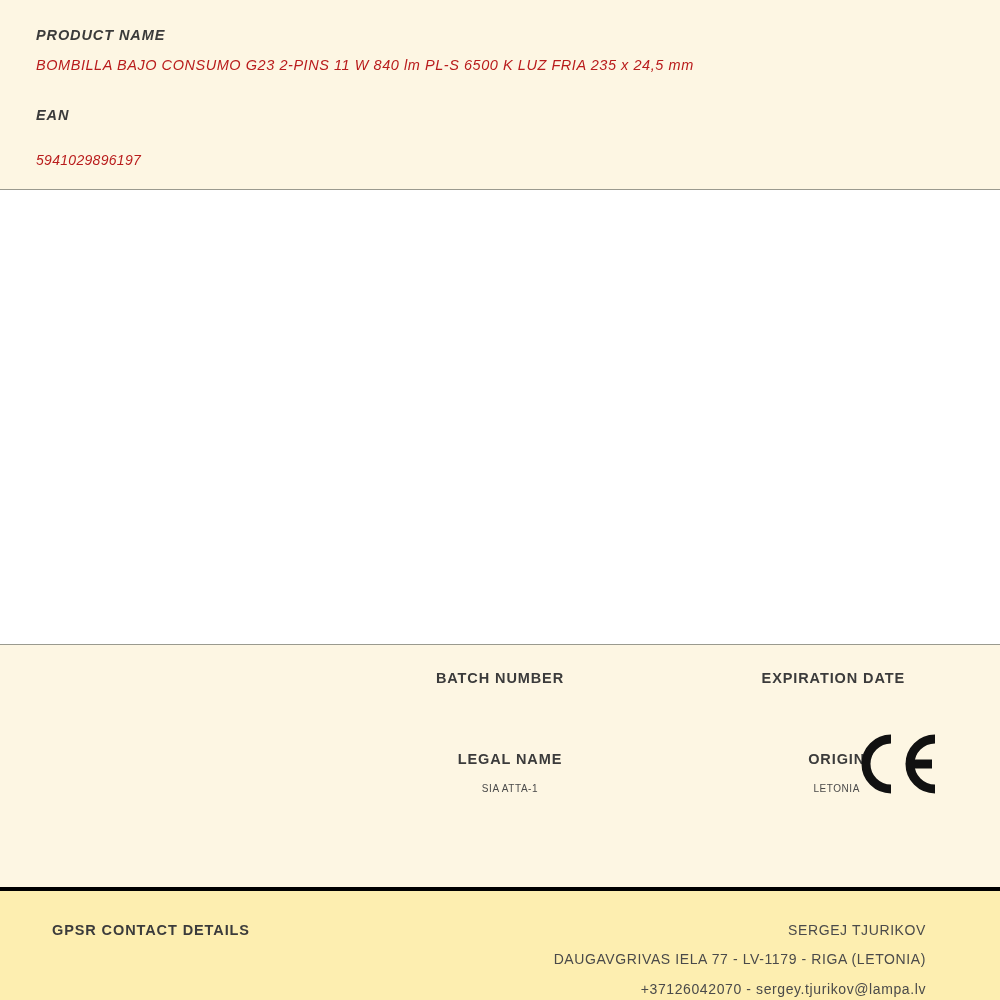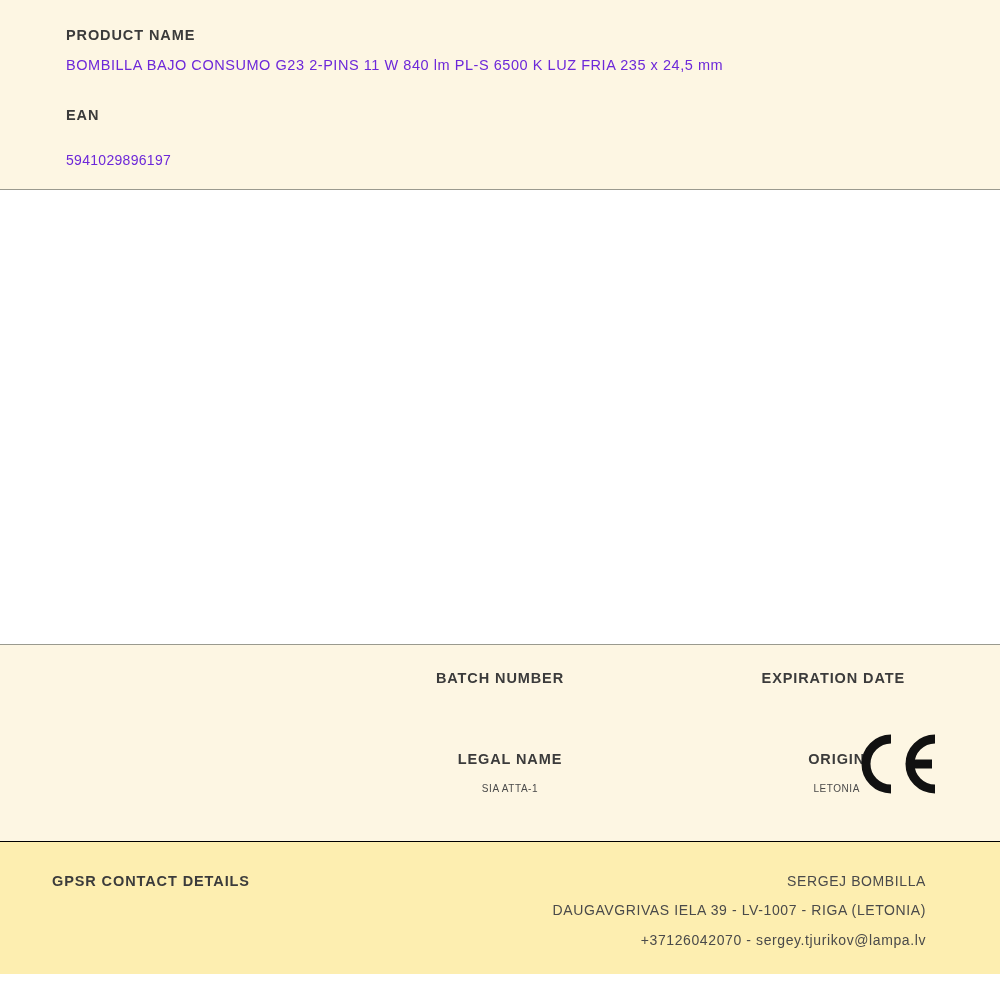--- a/index.html
+++ b/index.html
@@ -18,36 +18,37 @@
     position: relative;
     width: 1000px;
     height: 1000px;
     box-sizing: border-box;
   }
 
   
   .top-block {
     background: #fdf6e3;
     border-bottom: 1px solid #9a9a8f;
-    padding: 28px 50px 26px 66px;
+    padding: 28px 50px 26px 36px;
     box-sizing: border-box;
     height: 190px;
+    font-style: italic;
   }
   .field-label {
     font-size: 14.5px;
     font-weight: bold;
     letter-spacing: 0.9px;
     color: #3b3b3b;
     margin: 0 0 13px 0;
     line-height: 1.1;
   }
   .field-value {
     font-size: 14.5px;
     letter-spacing: 0.55px;
-    color: #6d28d9;
+    color: #b91c1c;
     margin: 0;
     line-height: 1.2;
   }
   .field-value.small {
     font-size: 14px;
     letter-spacing: 0.3px;
     margin-top: 28px;
   }
   .gap-block {
     height: 34px;
@@ -57,23 +58,23 @@
   .middle-block {
     height: 455px;
     background: #ffffff;
     border-bottom: 1px solid #9a9a8f;
     box-sizing: border-box;
   }
 
   
   .details-block {
     position: relative;
-    height: 197px;
+    height: 246px;
     background: #fdf6e3;
-    border-bottom: 1px solid #000000;
+    border-bottom: 4px solid #000000;
     box-sizing: border-box;
   }
   .details-grid {
     display: grid;
     grid-template-columns: 1fr 1fr 1fr;
     text-align: center;
     padding-top: 26px;
   }
   .cell-label {
     font-size: 14.5px;
@@ -177,19 +178,19 @@
         <path d="M34 6 A25 25 0 1 0 34 56" fill="none" stroke="#111111" stroke-width="9"></path>
         <path d="M78 6 A25 25 0 1 0 78 56" fill="none" stroke="#111111" stroke-width="9"></path>
         <rect x="53" y="26.5" width="22" height="9" fill="#111111"></rect>
       </svg>
     </div>
   </div>
 
   <div class="footer-block">
     <div class="gpsr-title">GPSR CONTACT DETAILS</div>
     <div class="gpsr-lines">
-      <div class="gpsr-line">SERGEJ BOMBILLA</div>
-      <div class="gpsr-line">DAUGAVGRIVAS IELA 39 - LV-1007 - RIGA (LETONIA)</div>
+      <div class="gpsr-line">SERGEJ TJURIKOV</div>
+      <div class="gpsr-line">DAUGAVGRIVAS IELA 77 - LV-1179 - RIGA (LETONIA)</div>
       <div class="gpsr-line last">+37126042070 - sergey.tjurikov@lampa.lv</div>
     </div>
   </div>
 
 </div>
 
 </body></html>

